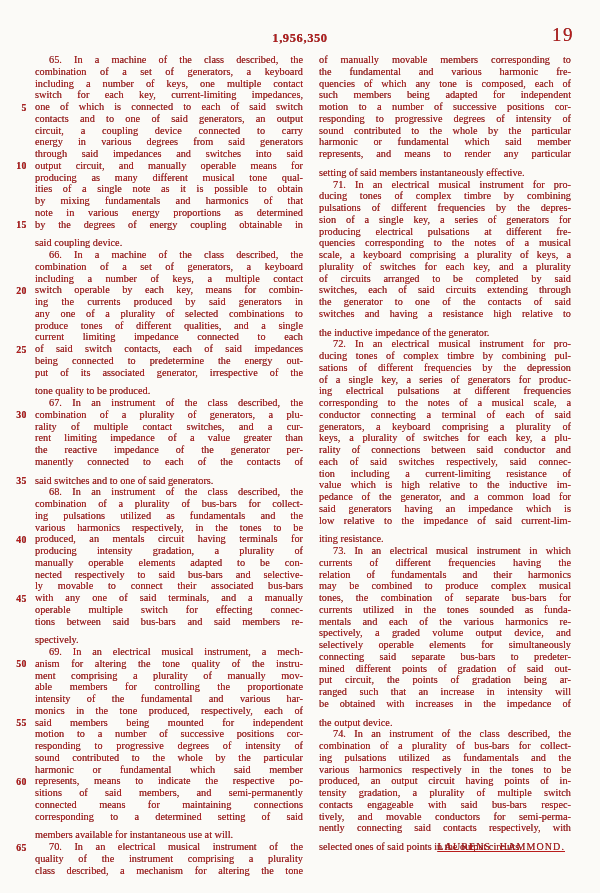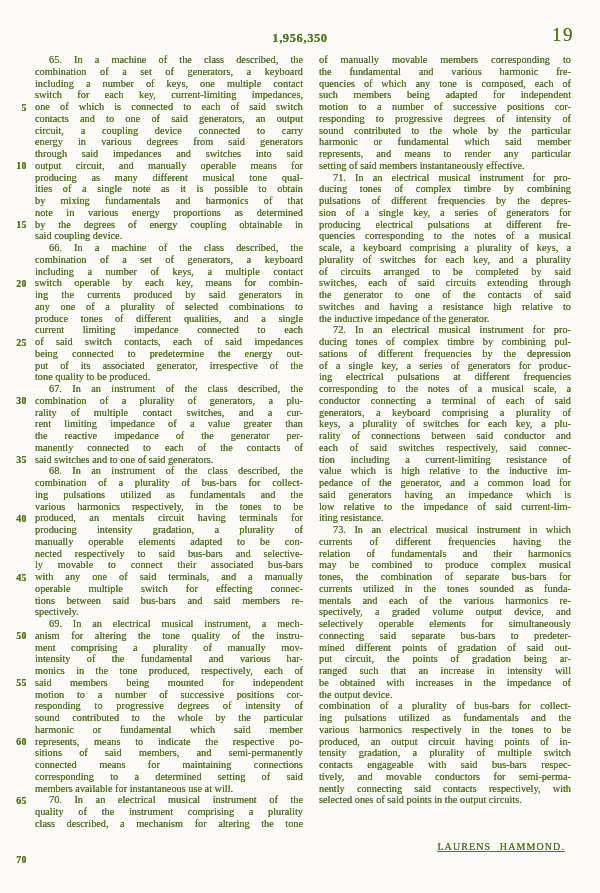--- a/index.html
+++ b/index.html
@@ -1,18 +1,18 @@
 <!DOCTYPE html>
 <html><head>
 <meta charset="utf-8">
 <style>
   html,body { margin:0; padding:0; background:#e9e9e6; }
   .page {
     position:relative; width:600px; height:893px; margin:0 auto;
-    background:#fbfaf7; color:#4d7c0f; overflow:hidden;
+    background:#fbfaf7; color:#b91c1c; overflow:hidden;
     font-family:"Liberation Serif", serif;
     text-shadow:0 0 0.3px rgba(0,0,0,0.65);
   }
   .header-patent {
     position:absolute; top:31px; left:0; width:600px; text-align:center;
     font-size:12.5px; font-weight:bold; letter-spacing:0.6px;
   }
   .header-page {
     position:absolute; top:24px; right:26px;
     font-size:19px; font-weight:normal; letter-spacing:1.5px;
@@ -20,21 +20,21 @@
   .columns { position:absolute; top:54px; left:1px; width:600px; height:824px; }
   .col { position:absolute; top:0; }
   .col-left  { left:34px;  width:268px; }
   .col-right { left:318px; width:252px; }
   .line { position:relative; height:11.75px; }
   .txt {
     display:block; font-size:10.3px; line-height:11.75px;
     text-align:justify; text-align-last:justify;
     white-space:normal; overflow:visible;
   }
-  .line.nojust .txt { text-align:left; text-align-last:left; }
+  .line.nojust .txt { text-align:left; text-align-last:left;margin-top:7px; }
   .line.indent .txt { padding-left:14px; }
   .num {
     position:absolute; top:0.5px; font-size:9.8px; font-weight:bold;
     line-height:11.75px; letter-spacing:0.5px; white-space:nowrap;
   }
   .col-left  .num { right:calc(100% + 8px); }
   .col-right .num { left:calc(100% + 9px);padding-left:35px; }
   .signature {
     position:absolute; top:787px; right:6px;
     font-size:10px; letter-spacing:1.1px; word-spacing:5px;text-decoration:underline;
@@ -205,20 +205,23 @@
           <span class="txt">69. In an electrical musical instrument, a mech-</span>
         </div>
         <div class="line">
           <span class="txt">anism for altering the tone quality of the instru-</span>
           <span class="num">50</span>
         </div>
         <div class="line">
           <span class="txt">ment comprising a plurality of manually mov-</span>
         </div>
         <div class="line">
+          <span class="txt">able members for controlling the proportionate</span>
+        </div>
+        <div class="line">
           <span class="txt">intensity of the fundamental and various har-</span>
         </div>
         <div class="line">
           <span class="txt">monics in the tone produced, respectively, each of</span>
         </div>
         <div class="line">
           <span class="txt">said members being mounted for independent</span>
           <span class="num">55</span>
         </div>
         <div class="line">
@@ -436,20 +439,23 @@
         <div class="line">
           <span class="txt">ranged such that an increase in intensity will</span>
         </div>
         <div class="line">
           <span class="txt">be obtained with increases in the impedance of</span>
         </div>
         <div class="line nojust">
           <span class="txt">the output device.</span>
           <span class="num">130</span>
         </div>
+        <div class="line indent">
+          <span class="txt">74. In an instrument of the class described, the</span>
+        </div>
         <div class="line">
           <span class="txt">combination of a plurality of bus-bars for collect-</span>
         </div>
         <div class="line">
           <span class="txt">ing pulsations utilized as fundamentals and the</span>
         </div>
         <div class="line">
           <span class="txt">various harmonics respectively in the tones to be</span>
         </div>
         <div class="line">

